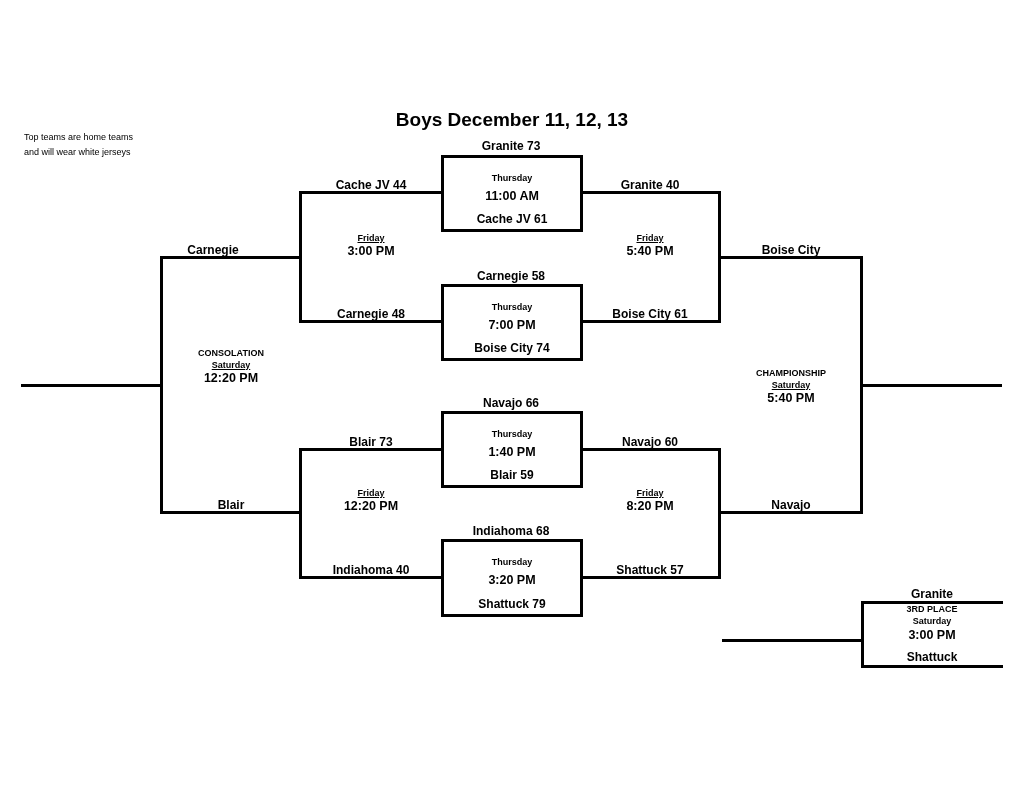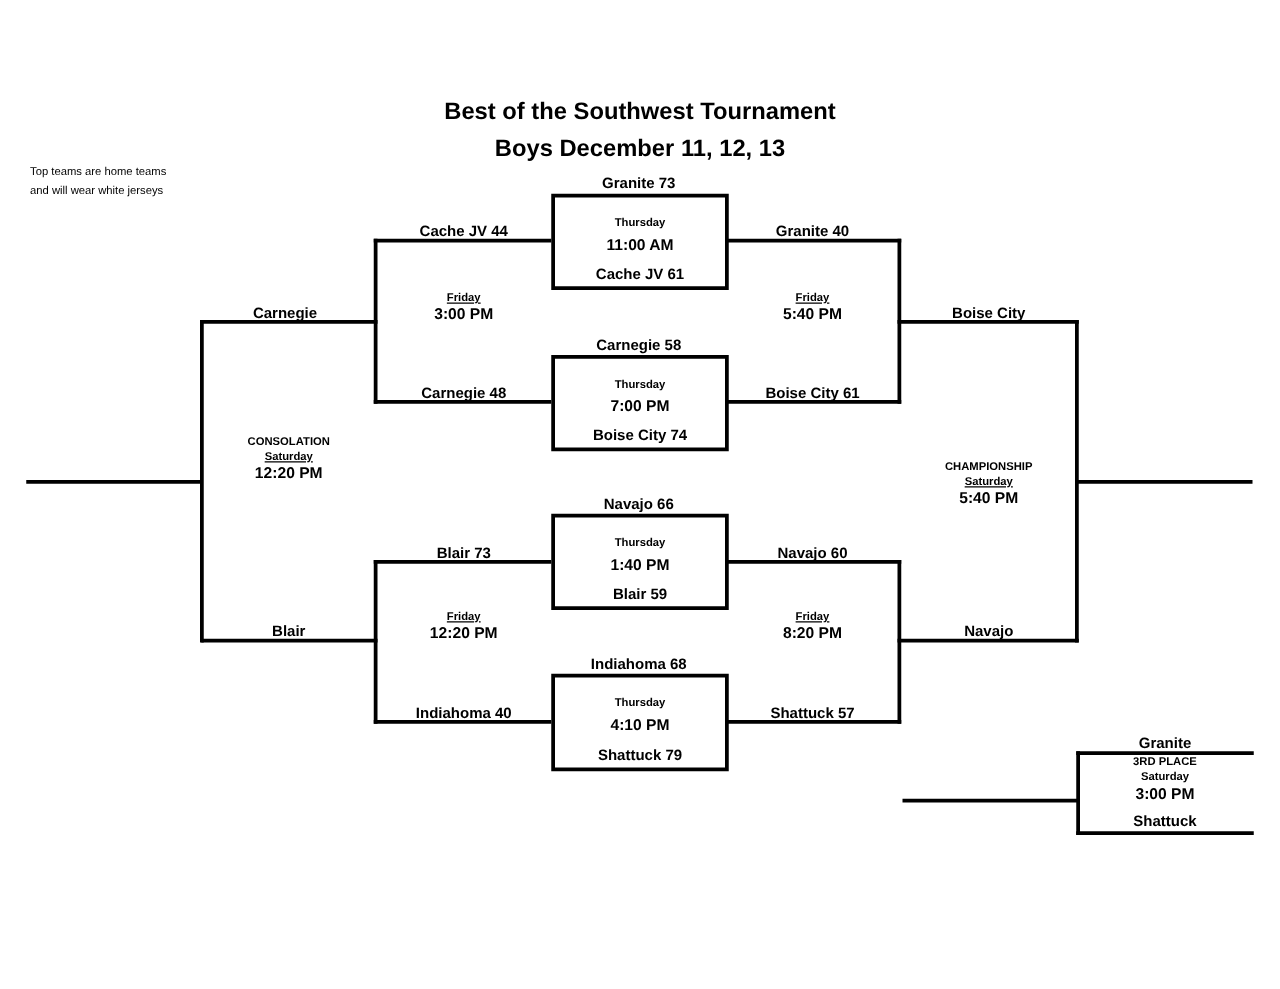--- a/index.html
+++ b/index.html
@@ -102,21 +102,20 @@
     font-weight: bold;
     white-space: nowrap;
     text-align: center;
   }
 </style>
 </head>
 <body>
 
 <div class="canvas">
 
-  <div class="title" style="top:79px;">Best of the Southwest Tournament</div>
   <div class="title" style="top:109px;">Boys December 11, 12, 13</div>
   <div class="note">
     <div>Top teams are home teams</div>
     <div>and will wear white jerseys</div>
   </div>
 
   <div class="lbl" style="left:511px; top:139px;">Granite 73</div>
   <div class="gamebox" style="left:441px; top:155px;">
     <div class="box-day">Thursday</div>
     <div class="box-time">11:00 AM</div>
@@ -133,21 +132,21 @@
   <div class="lbl" style="left:511px; top:396px;">Navajo 66</div>
   <div class="gamebox" style="left:441px; top:411px;">
     <div class="box-day">Thursday</div>
     <div class="box-time">1:40 PM</div>
     <div class="box-team-bottom">Blair 59</div>
   </div>
 
   <div class="lbl" style="left:511px; top:524px;">Indiahoma 68</div>
   <div class="gamebox" style="left:441px; top:539px; height:78px;">
     <div class="box-day">Thursday</div>
-    <div class="box-time">4:10 PM</div>
+    <div class="box-time">3:20 PM</div>
     <div class="box-team-bottom">Shattuck 79</div>
   </div>
 
   <div class="hline" style="left:299px; top:191px; width:142px;"></div>
   <div class="hline" style="left:299px; top:320px; width:142px;"></div>
   <div class="hline" style="left:299px; top:448px; width:142px;"></div>
   <div class="hline" style="left:299px; top:576px; width:142px;"></div>
   <div class="vline" style="left:299px; top:191px; height:132px;"></div>
   <div class="vline" style="left:299px; top:448px; height:131px;"></div>
   <div class="hline" style="left:161px; top:256px; width:141px;"></div>
@@ -170,21 +169,21 @@
   <div class="hline" style="left:861px; top:601px; width:142px;"></div>
   <div class="hline" style="left:861px; top:665px; width:142px;"></div>
   <div class="vline" style="left:861px; top:601px; height:67px;"></div>
 
   <div class="lbl" style="left:371px; top:178px;">Cache JV 44</div>
   <div class="lbl" style="left:371px; top:307px;">Carnegie 48</div>
   <div class="ct" style="left:371px; top:232px;">
     <div class="day">Friday</div>
     <div class="time">3:00 PM</div>
   </div>
-  <div class="lbl" style="left:228px; top:243px;">Carnegie</div>
+  <div class="lbl" style="left:213px; top:243px;">Carnegie</div>
 
   <div class="lbl" style="left:371px; top:435px;">Blair 73</div>
   <div class="lbl" style="left:371px; top:563px;">Indiahoma 40</div>
   <div class="ct" style="left:371px; top:487px;">
     <div class="day">Friday</div>
     <div class="time">12:20 PM</div>
   </div>
   <div class="lbl" style="left:231px; top:498px;">Blair</div>
 
   <div class="lbl" style="left:650px; top:178px;">Granite 40</div>

